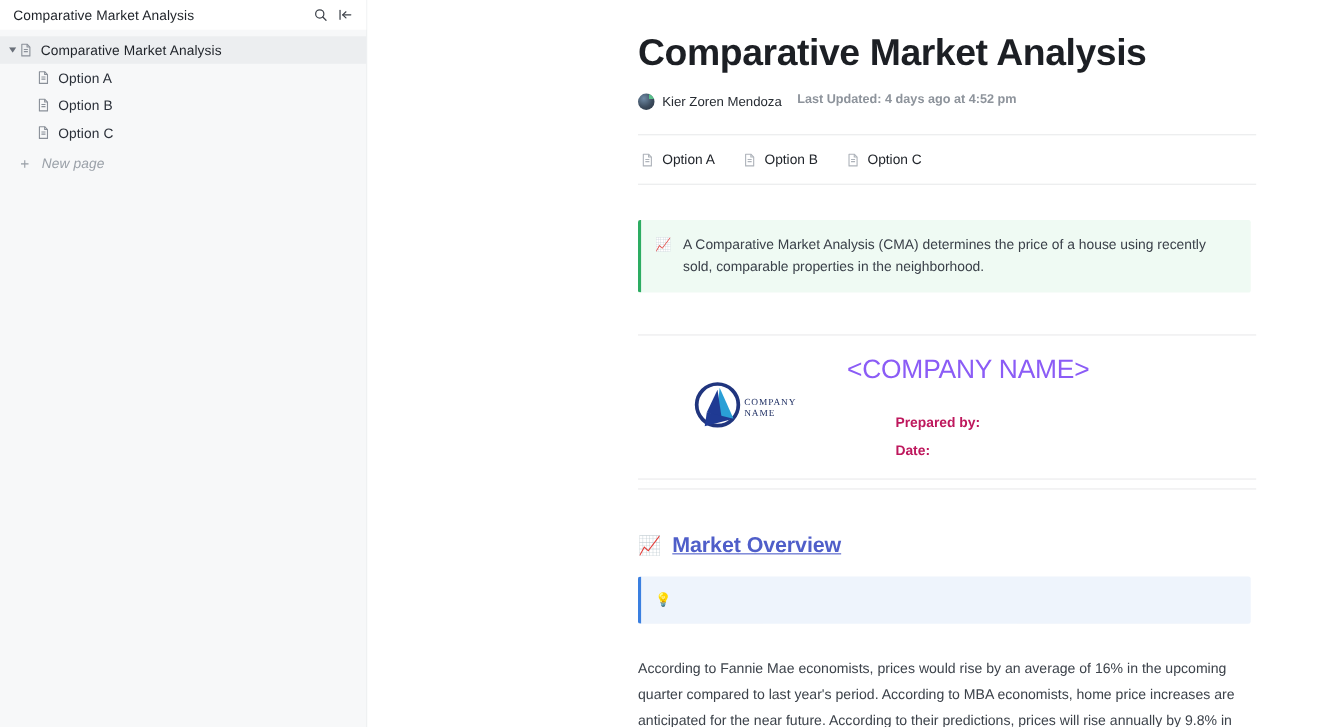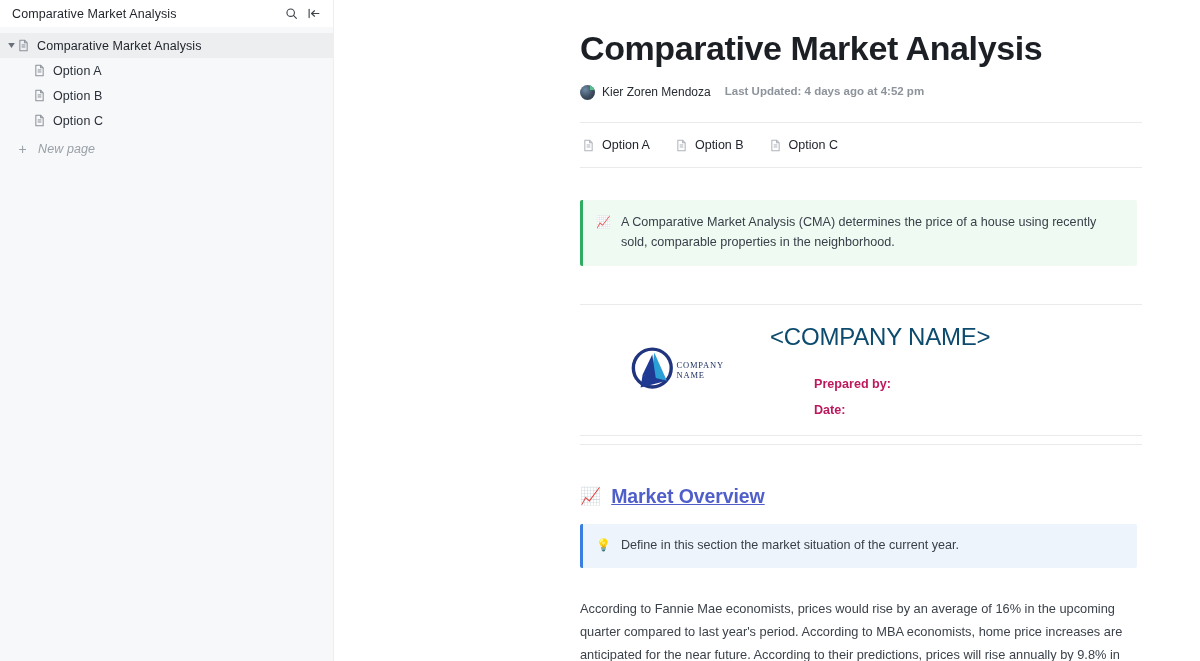--- a/index.html
+++ b/index.html
@@ -294,21 +294,21 @@
     color: #1f2f63;
     margin-top: 1px;
   }
 
   #company-info {
     padding-top: 2px;
   }
 
   #company-name {
     font-size: 24px;
-    color: #0c4a6e;
+    color: #8b5cf6;
     letter-spacing: -0.2px;
     margin-bottom: 26px;
     white-space: nowrap;
   }
 
   .field-line {
     font-size: 12.6px;
     font-weight: bold;
     color: #be185d;
     margin-bottom: 12px;
@@ -519,19 +519,18 @@
     <hr class="hr" id="company-divider-bottom-1">
     <hr class="hr" id="company-divider-bottom-2">
 
     <div id="section-heading">
       <span class="emoji">📈</span>
       <span id="section-title">Market Overview</span>
     </div>
 
     <div class="callout" id="callout-define">
       <span class="emoji">💡</span>
-      <span class="ctext">Define in this section the market situation of the current year.</span>
     </div>
 
     <p id="body-paragraph">According to Fannie Mae economists, prices would rise by an average of 16% in the upcoming quarter compared to last year's period. According to MBA economists, home price increases are anticipated for the near future. According to their predictions, prices will rise annually by 9.8% in 2022 compared to 2021 and 2.8% in 2023.</p>
 
   </article>
 </main>
 
 </body></html>

